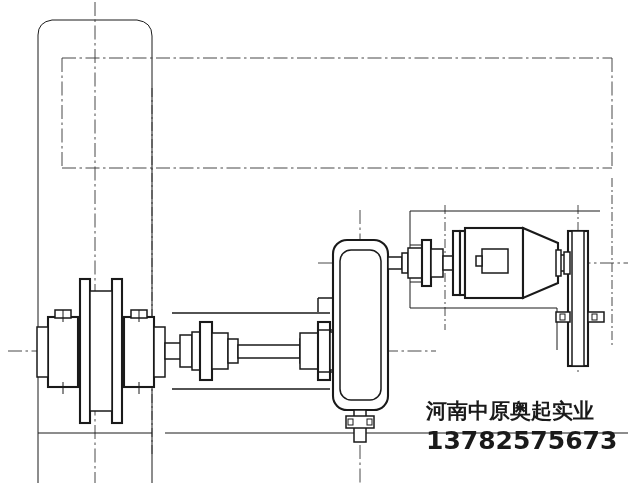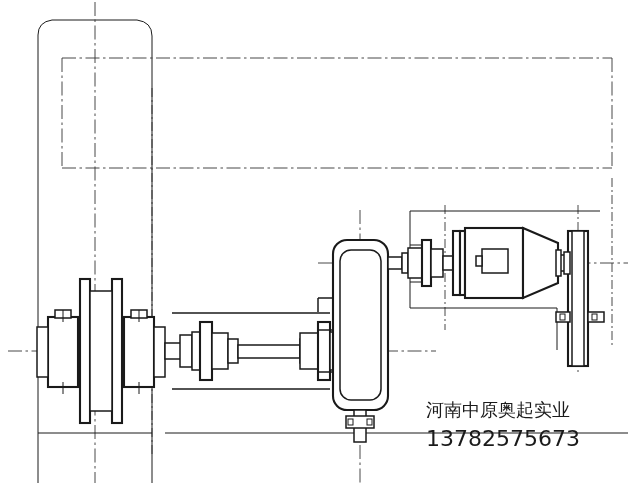--- a/index.html
+++ b/index.html
@@ -1,22 +1,22 @@
 <!DOCTYPE html>
 <html><head>
 <meta charset="utf-8">
 <style>
   html,body{margin:0;padding:0;background:#ffffff;}
   body{width:628px;height:483px;overflow:hidden;
        font-family:"DejaVu Sans","Liberation Sans",sans-serif;}
   #stage{position:relative;width:628px;height:483px;background:#fff;}
   svg{display:block;position:absolute;top:0;left:0;}
   .wm{position:absolute;color:#1a1a1a;white-space:nowrap;line-height:1;}
-  .wm-cn{font-size:18px;letter-spacing:0px;}
-  .wm-tel{font-size:22px;letter-spacing:0px;}
+  .wm-cn{font-size:21px;letter-spacing:0px;font-weight:bold;}
+  .wm-tel{font-size:25px;letter-spacing:0px;font-weight:bold;}
 </style>
 </head>
 <body>
 
 <div id="stage">
 
 <svg width="628" height="483" viewBox="0 0 628 483" shape-rendering="geometricPrecision">
 
   <defs>
     <style>

